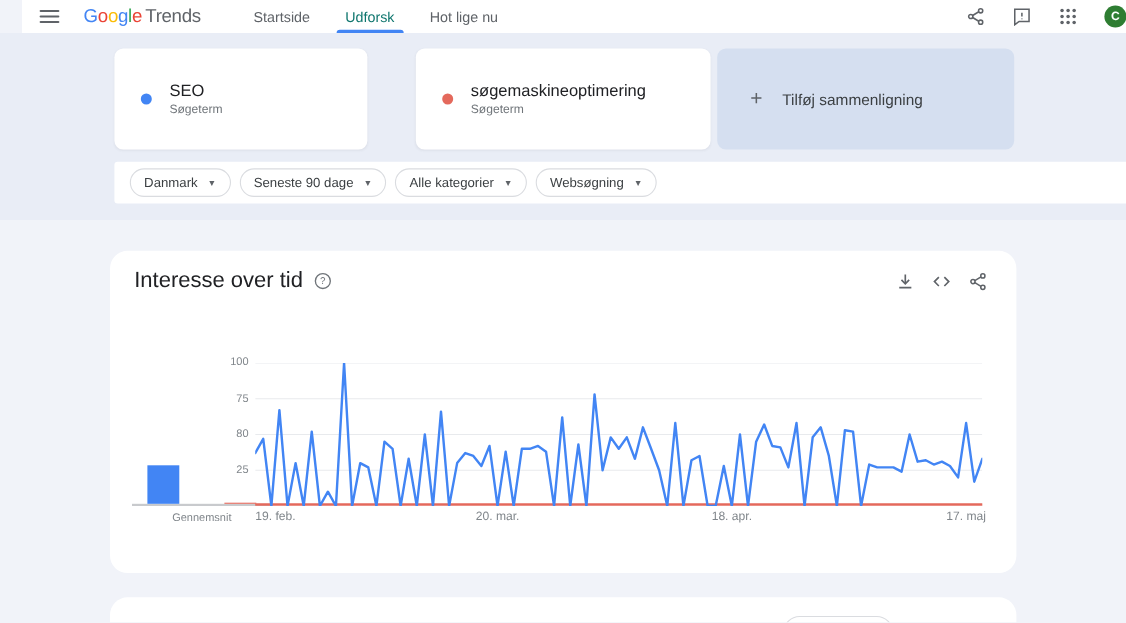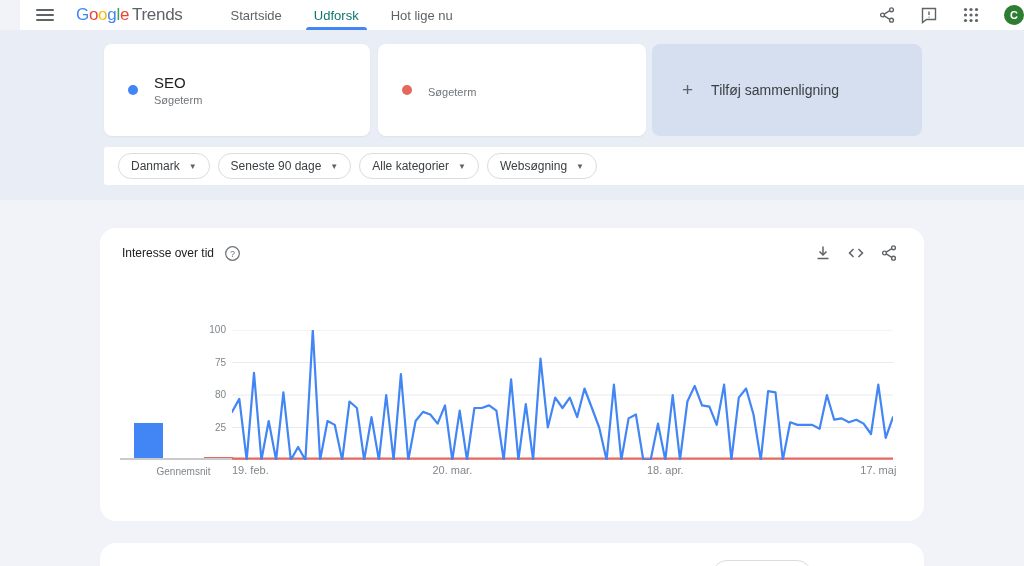--- a/index.html
+++ b/index.html
@@ -32,21 +32,21 @@
   .add-label { font-size:14px; color:#3c4043; margin-left:18px; }
 
   .filterbar { position:absolute; left:104px; top:117px; width:924px; height:38px; background:#fff; border-radius:3px; display:flex; align-items:center; padding-left:14px; gap:8px; }
   .pill { height:26px; border:1px solid #dadce0; border-radius:14px; display:flex; align-items:center; padding:0 12px; font-size:12px; color:#3c4043; cursor:pointer; background:#fff; }
   .caret { font-size:8px; color:#5f6368; margin-left:9px; }
 
   
   .main { position:absolute; left:0; top:200px; width:1024px; height:366px; background:#f1f3f9; overflow:hidden; }
   .chart-card { position:absolute; left:100px; top:28px; width:824px; height:293px; background:#fff; border-radius:16px; }
   .card-head { position:absolute; left:22px; right:26px; top:16px; display:flex; align-items:center; }
-  .card-title { font-size:12px; color:#202124; }
+  .card-title { font-size:20px; color:#202124; }
   .help-icon { margin-left:10px; color:#70757a; cursor:pointer; display:flex; }
   .card-actions { margin-left:auto; display:flex; gap:15px; color:#5f6368; }
   .card-actions .act { width:18px; height:18px; cursor:pointer; }
 
   .plot-region { position:absolute; inset:0; }
   .avg-wrap { position:absolute; left:20px; top:102px; width:127px; height:130px; border-bottom:2px solid #c8cacd; }
   .avg-bar { position:absolute; bottom:0; width:29px; }
   .avg-label { position:absolute; left:20px; top:238px; width:127px; text-align:center; font-size:10px; color:#80868b; }
   .ylabel { position:absolute; left:84px; width:42px; text-align:right; font-size:10px; color:#80868b; }
   .plot { position:absolute; left:132px; top:102px; width:661px; height:130px; }
@@ -113,30 +113,31 @@
           <circle cx="3.5" cy="14.5" r="1.6"></circle>
           <circle cx="9" cy="14.5" r="1.6"></circle>
           <circle cx="14.5" cy="14.5" r="1.6"></circle>
         </svg>
     </div>
     <div class="avatar">C</div>
   </div>
 </div>
 
 <div class="band">
-  <div class="term-card" style="left:104px;width:266px;">
+  <div class="term-card" style="left:104px;width:230px;">
     <span class="term-dot" id="dot-0" style="background: rgb(66, 133, 244);"></span>
     <span class="term-text">
       <div class="term-label">SEO</div>
       <div class="term-sub">Søgeterm</div>
     </span>
   </div>
   <div class="term-card" style="left:378px;width:268px;">
     <span class="term-dot" id="dot-1" style="background: rgb(228, 105, 92);"></span>
     <span class="term-text">
+      <div class="term-label">søgemaskineoptimering</div>
       <div class="term-sub">Søgeterm</div>
     </span>
   </div>
   <div class="add-card" style="left:652px;width:270px;">
     <span class="add-plus">+</span>
     <span class="add-label">Tilføj sammenligning</span>
   </div>
 
   <div class="filterbar">
     <div class="pill">

